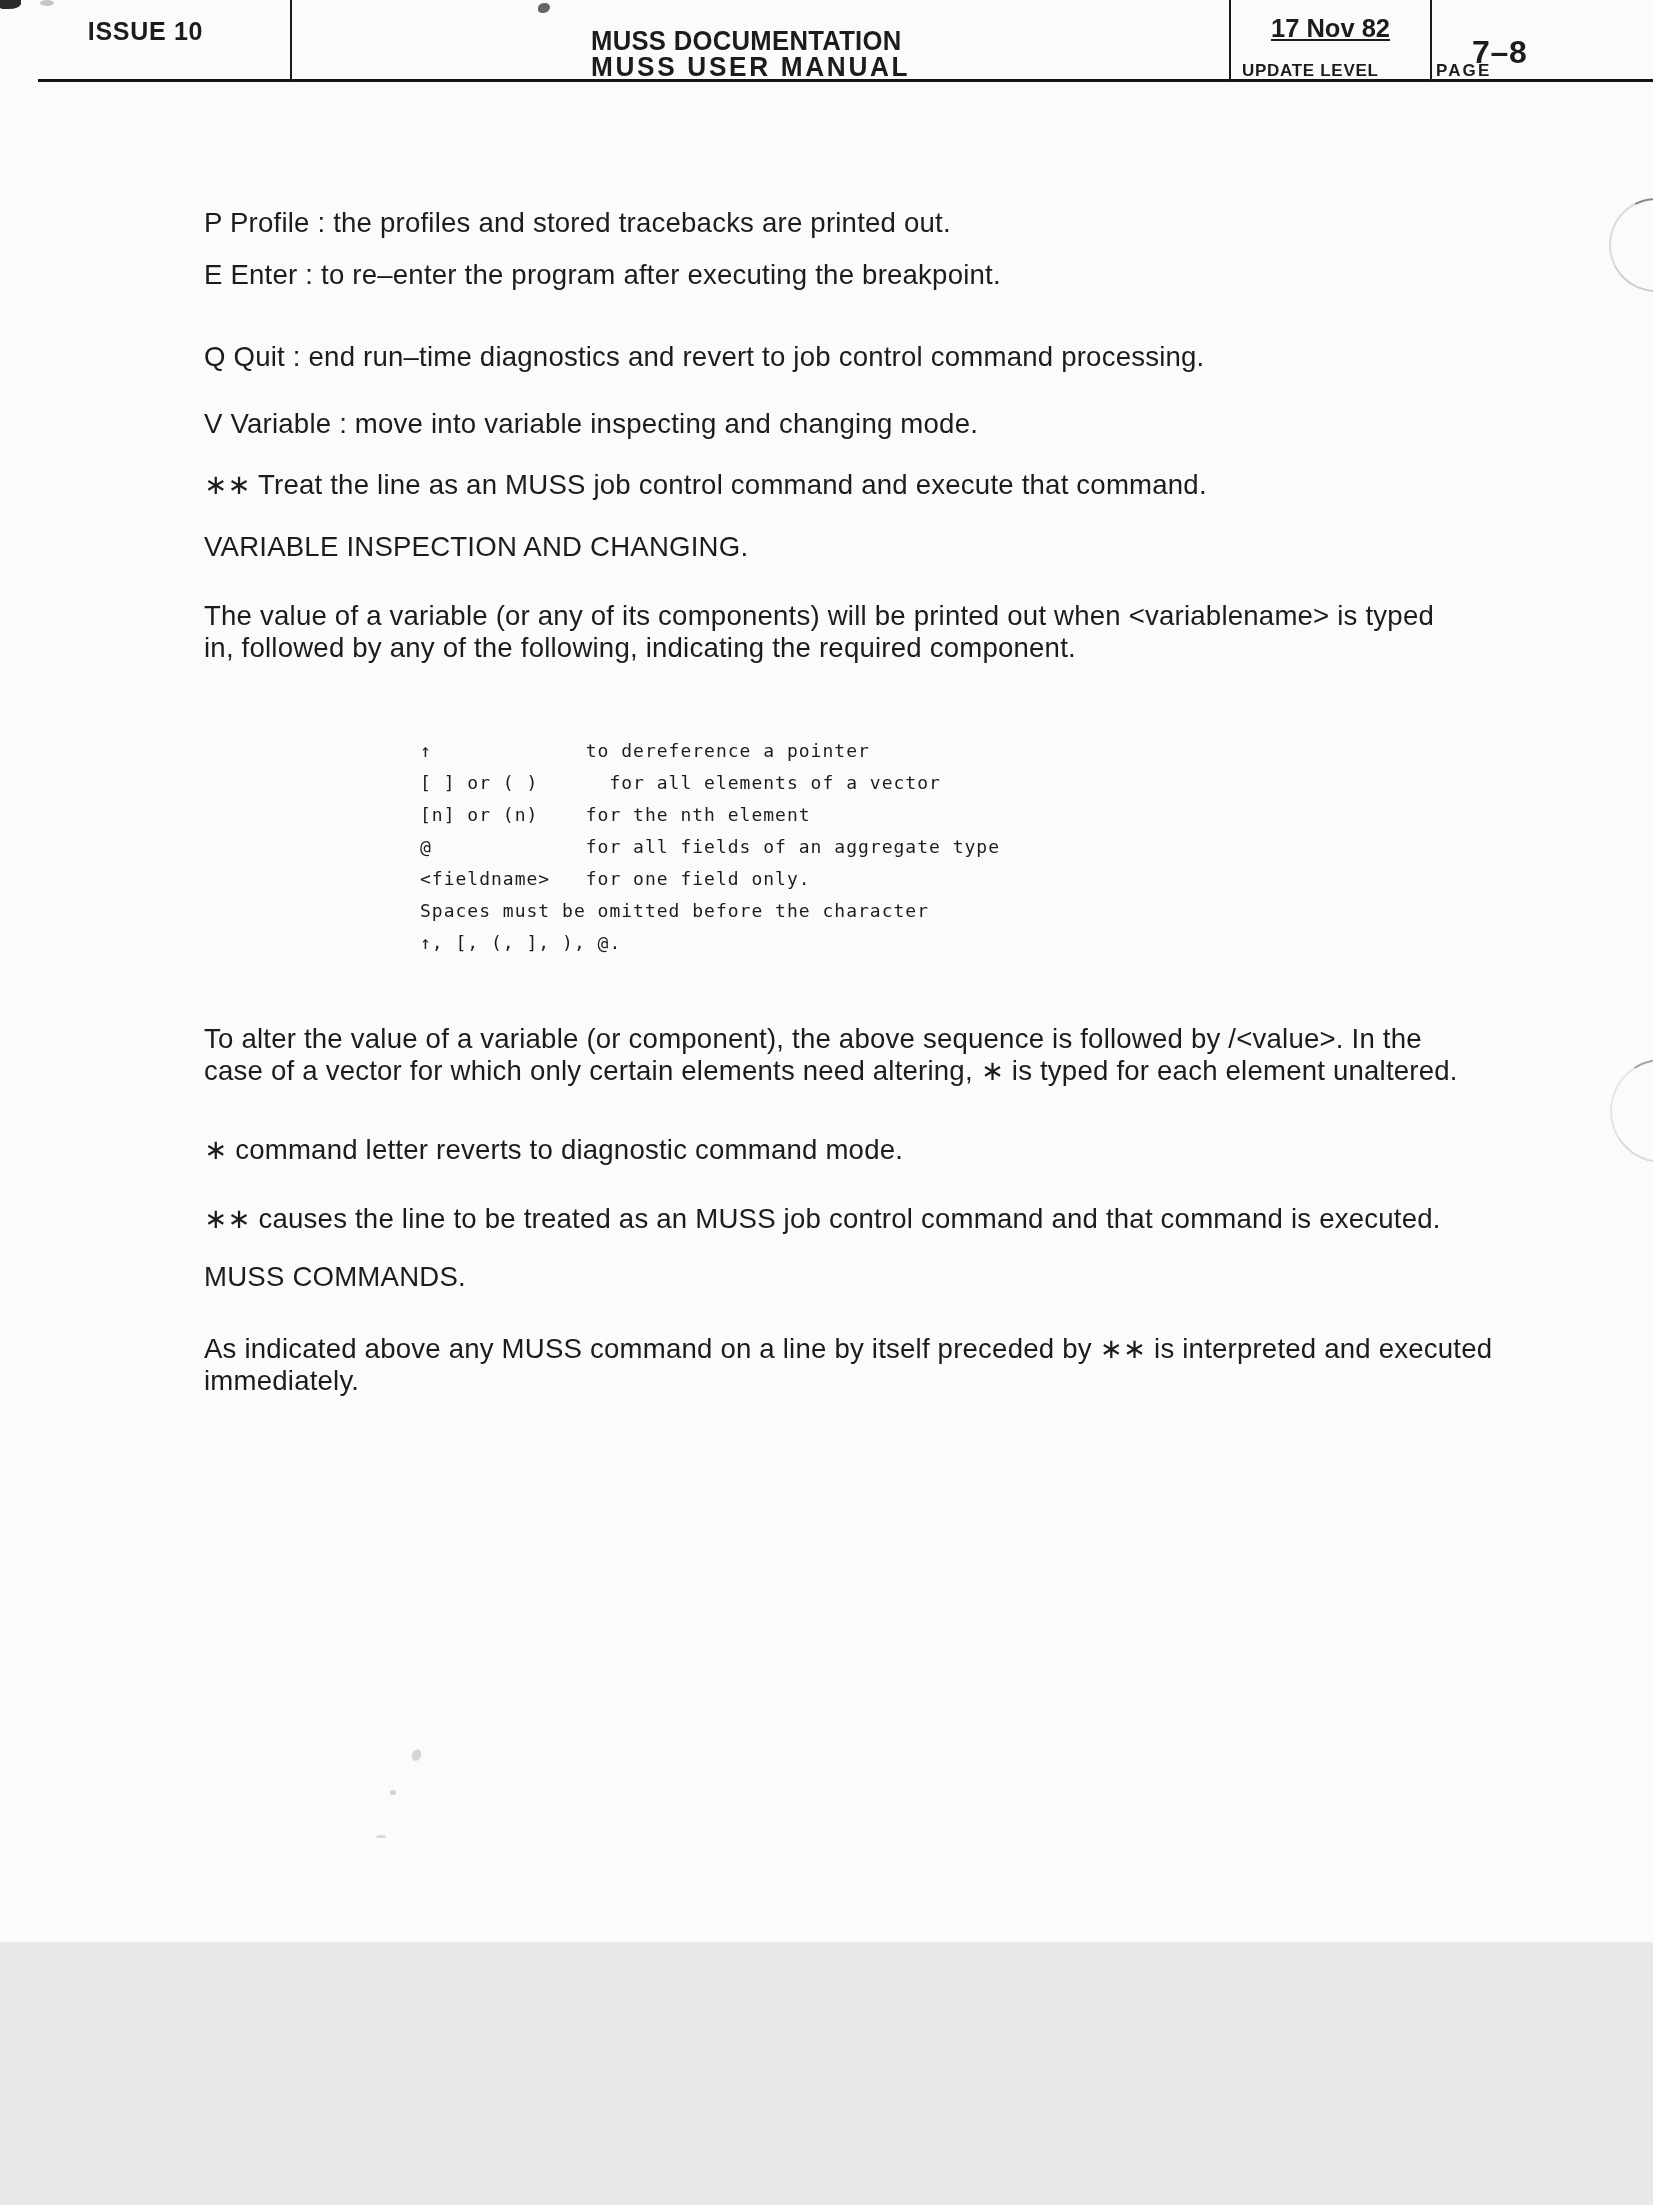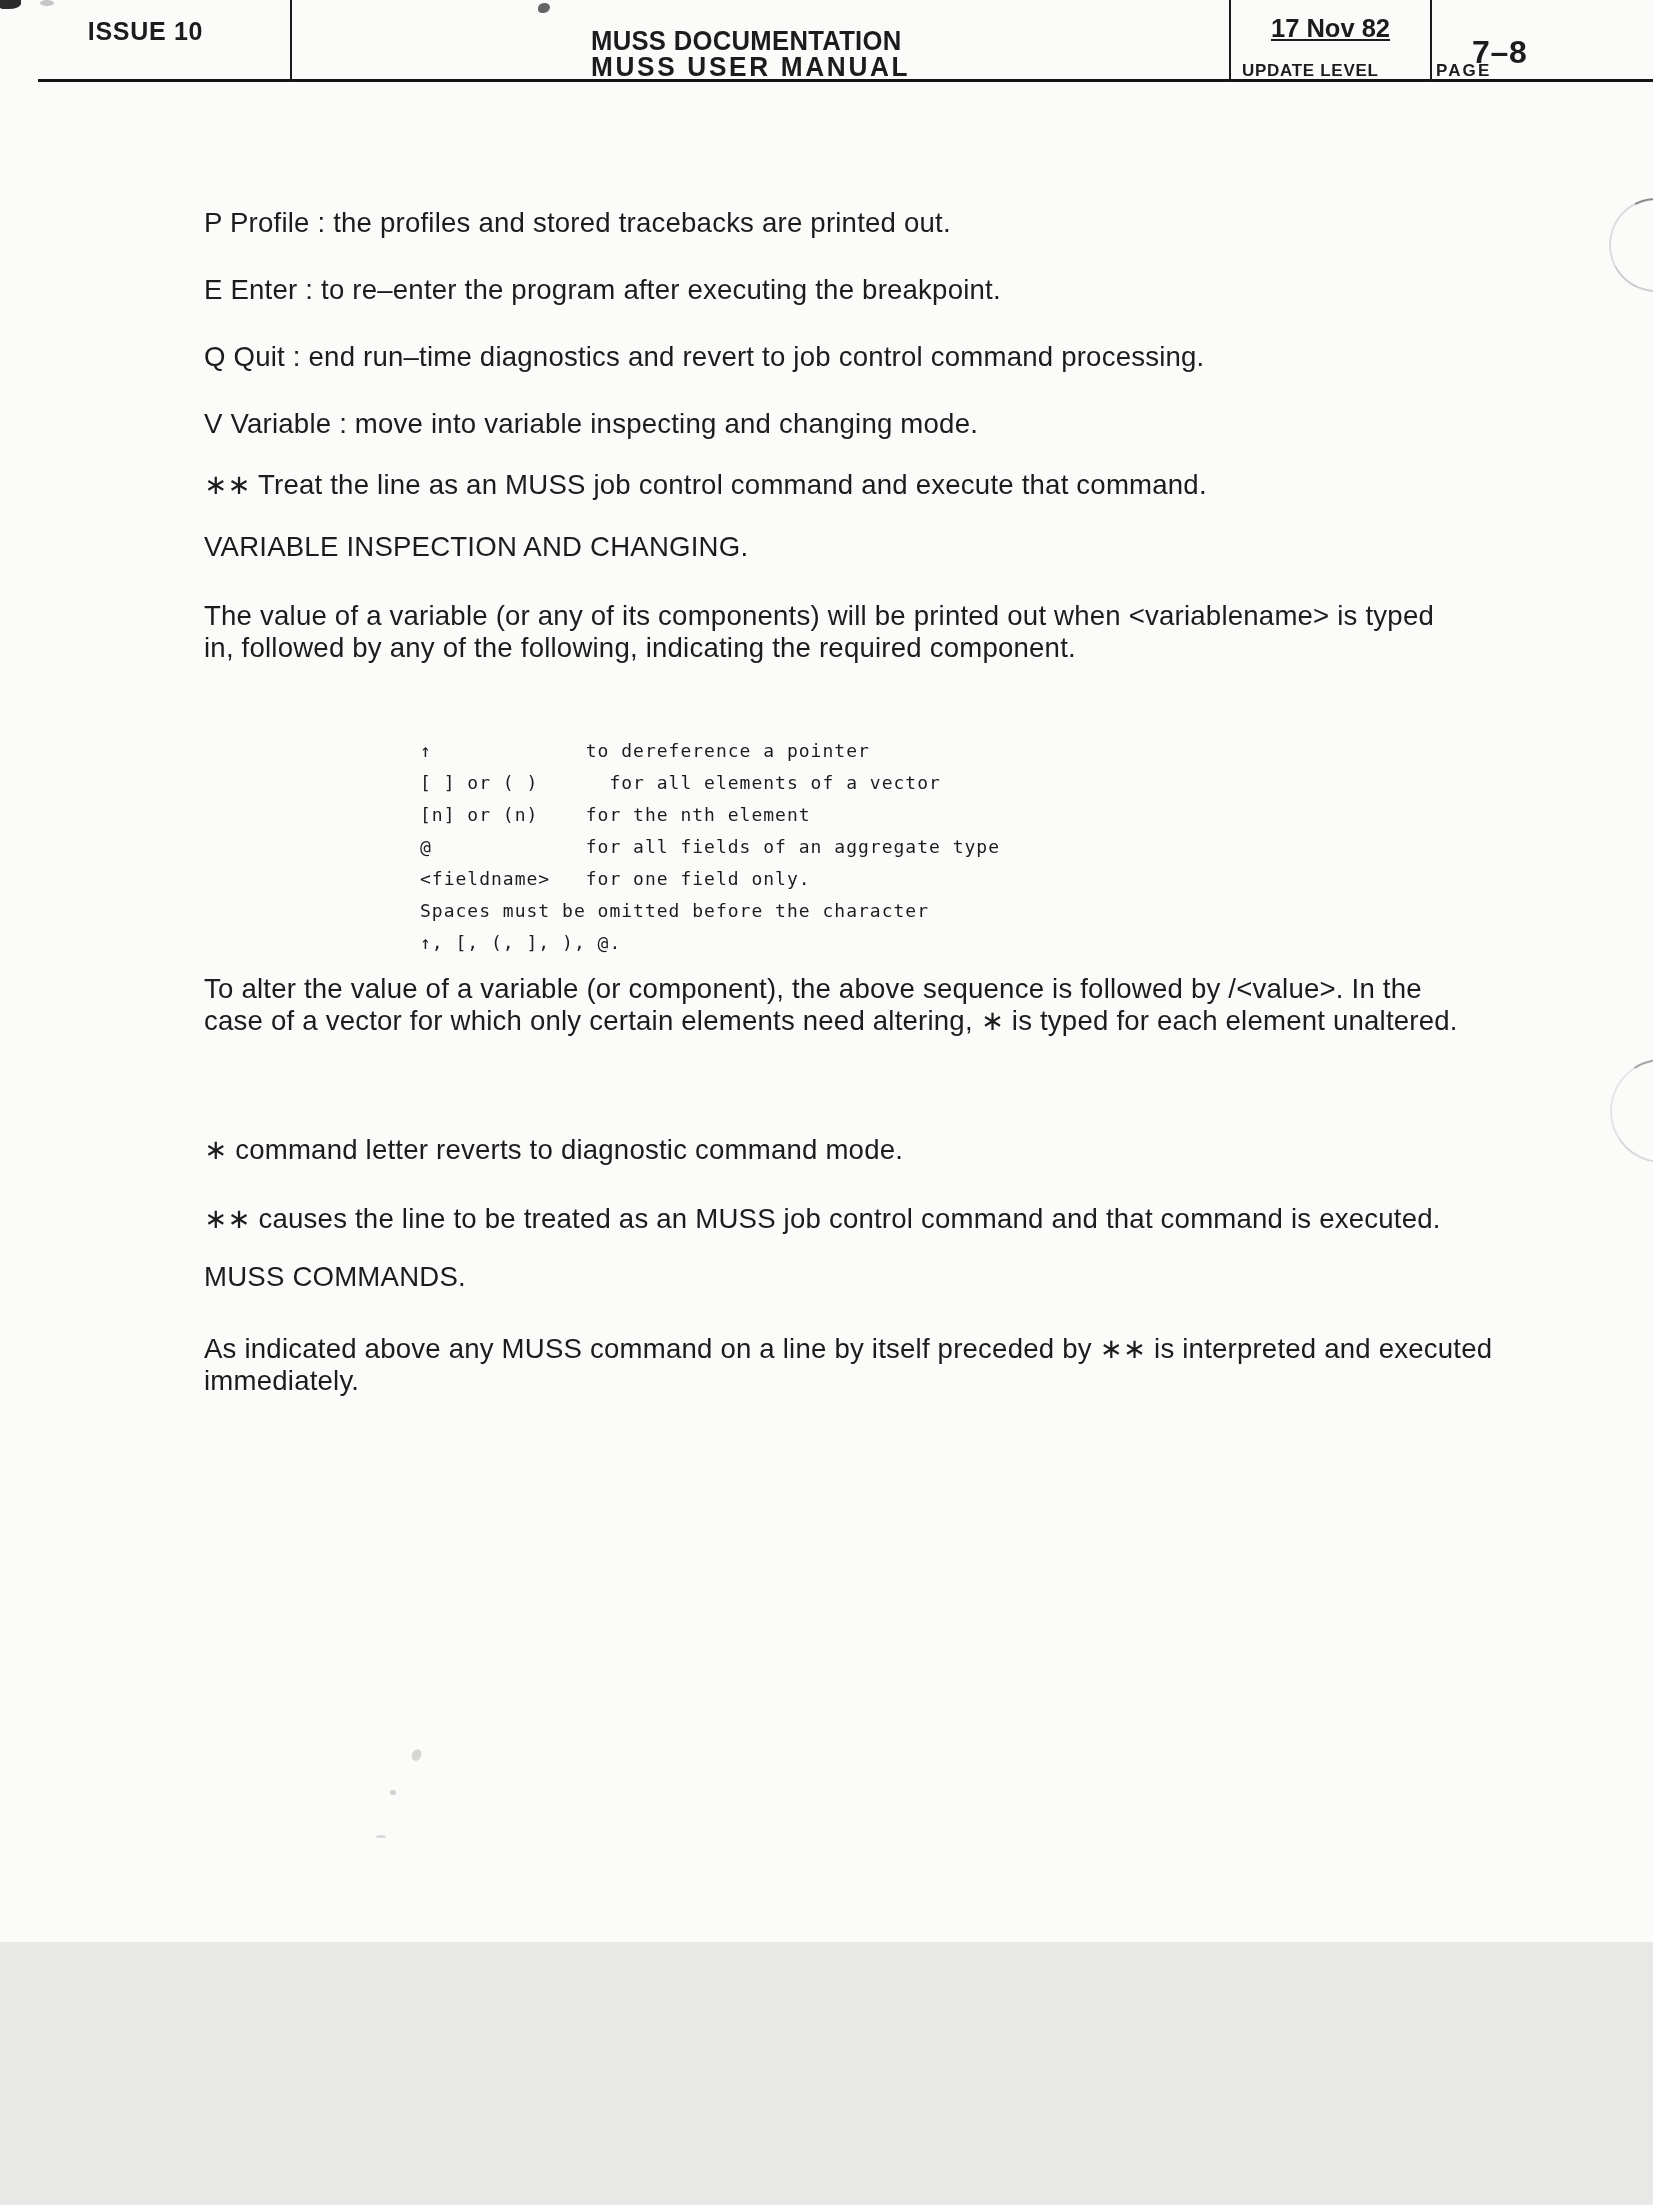--- a/index.html
+++ b/index.html
@@ -24,29 +24,29 @@
                 font-size:25.5px;font-weight:bold;text-decoration:underline;}
   .update-label{position:absolute;left:1242px;top:61px;font-size:17px;font-weight:bold;letter-spacing:0.7px;}
   .page-value{position:absolute;left:1472px;top:34px;font-size:32px;font-weight:bold;letter-spacing:0.7px;}
   .page-label{position:absolute;left:1436px;top:61px;font-size:17px;font-weight:bold;letter-spacing:2.1px;}
   
   .para{
     position:absolute;left:204px;width:1378px;
     font-size:27.6px;line-height:32px;letter-spacing:0.2px;
     white-space:pre-line;
   }
-  .p1{top:207px;} .p2{top:274px;} .p3{top:341px;} .p4{top:408px;} .p5{top:469px;}
+  .p1{top:207px;} .p2{top:259px;} .p3{top:341px;} .p4{top:408px;} .p5{top:469px;}
   .h1{top:531px;} .p6{top:600px;}
   .code{
     position:absolute;left:420px;top:735px;
     font-family:"DejaVu Sans Mono","Liberation Mono",monospace;
     font-size:18px;line-height:32px;letter-spacing:1px;
     white-space:pre;
   }
-  .p7{top:973px;} .p8{top:1134px;} .p9{top:1203px;}
+  .p7{top:1023px;} .p8{top:1134px;} .p9{top:1203px;}
   .h2{top:1261px;} .p10{top:1333px;}
   
   .blob-tl{position:absolute;left:0;top:0;width:20.7px;height:9px;background:#2b2b2b;
            border-radius:0 0 60% 20%;}
   .blob-tl2{position:absolute;left:40px;top:0;width:13.8px;height:6.2px;background:#9a9a9a;
             border-radius:50%;opacity:.55;}
   .speck-top{position:absolute;left:538px;top:2.8px;width:11.7px;height:10.3px;background:#4a4a4a;
              border-radius:55% 45% 60% 40%;opacity:.85;}
   .arc{position:absolute;border-radius:50%;border-style:solid;}
   .arc1{left:1609px;top:198px;width:90px;height:90px;border-width:2.8px;

